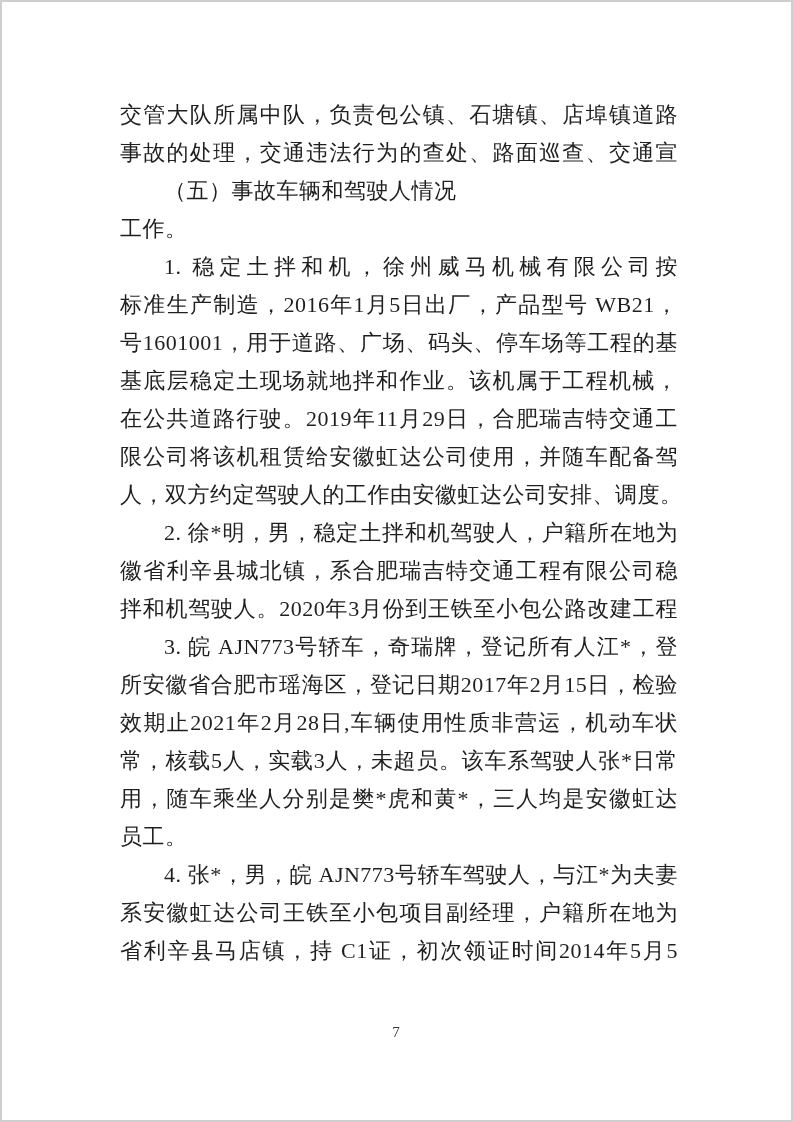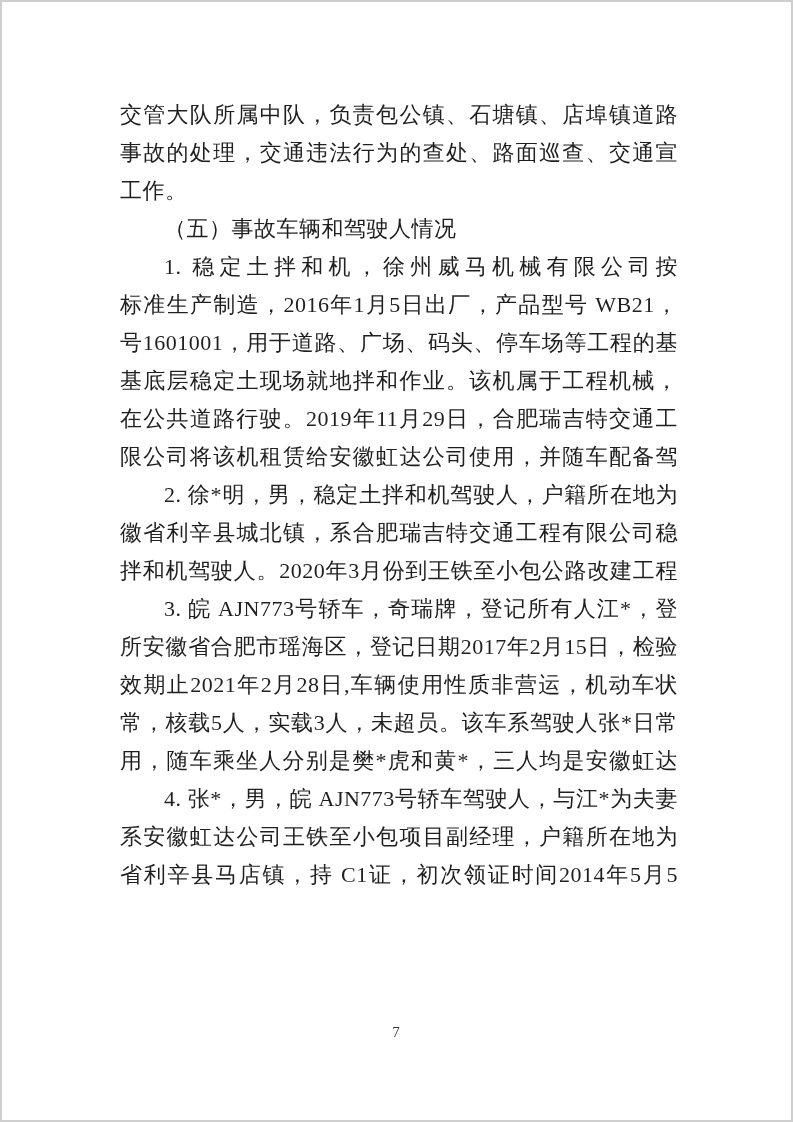--- a/index.html
+++ b/index.html
@@ -53,34 +53,36 @@
     letter-spacing: 1px;
   }
 </style>
 </head>
 <body>
 
 <div class="page">
   <div class="content" id="content">
       <div class="line stretch">交管大队所属中队，负责包公镇、石塘镇、店埠镇道路交通</div>
       <div class="line stretch">事故的处理，交通违法行为的查处、路面巡查、交通宣传等</div>
+      <div class="line indent">（五）事故车辆和驾驶人情况</div>
       <div class="line">工作。</div>
-      <div class="line indent">（五）事故车辆和驾驶人情况</div>
       <div class="line indent stretch">1. 稳定土拌和机，徐州威马机械有限公司按 GB/T25648</div>
       <div class="line stretch">标准生产制造，2016年1月5日出厂，产品型号 WB21，产品编</div>
       <div class="line stretch">号1601001，用于道路、广场、码头、停车场等工程的基层、</div>
       <div class="line stretch">基底层稳定土现场就地拌和作业。该机属于工程机械，严禁</div>
       <div class="line stretch">在公共道路行驶。2019年11月29日，合肥瑞吉特交通工程有</div>
       <div class="line stretch">限公司将该机租赁给安徽虹达公司使用，并随车配备驾驶</div>
+      <div class="line">人，双方约定驾驶人的工作由安徽虹达公司安排、调度。</div>
       <div class="line indent stretch">2. 徐*明，男，稳定土拌和机驾驶人，户籍所在地为安</div>
       <div class="line stretch">徽省利辛县城北镇，系合肥瑞吉特交通工程有限公司稳定土</div>
       <div class="line stretch">拌和机驾驶人。2020年3月份到王铁至小包公路改建工程项</div>
       <div class="line indent stretch">3. 皖 AJN773号轿车，奇瑞牌，登记所有人江*，登记住</div>
       <div class="line stretch">所安徽省合肥市瑶海区，登记日期2017年2月15日，检验有</div>
       <div class="line stretch">效期止2021年2月28日,车辆使用性质非营运，机动车状态正</div>
       <div class="line stretch">常，核载5人，实载3人，未超员。该车系驾驶人张*日常使</div>
       <div class="line stretch">用，随车乘坐人分别是樊*虎和黄*，三人均是安徽虹达公司</div>
+      <div class="line">员工。</div>
       <div class="line indent stretch">4. 张*，男，皖 AJN773号轿车驾驶人，与江*为夫妻关系，</div>
       <div class="line stretch">系安徽虹达公司王铁至小包项目副经理，户籍所在地为安徽</div>
       <div class="line stretch">省利辛县马店镇，持 C1证，初次领证时间2014年5月5日，驾</div>
     </div>
   <div class="page-number">7</div>
 </div>
 
 </body></html>

